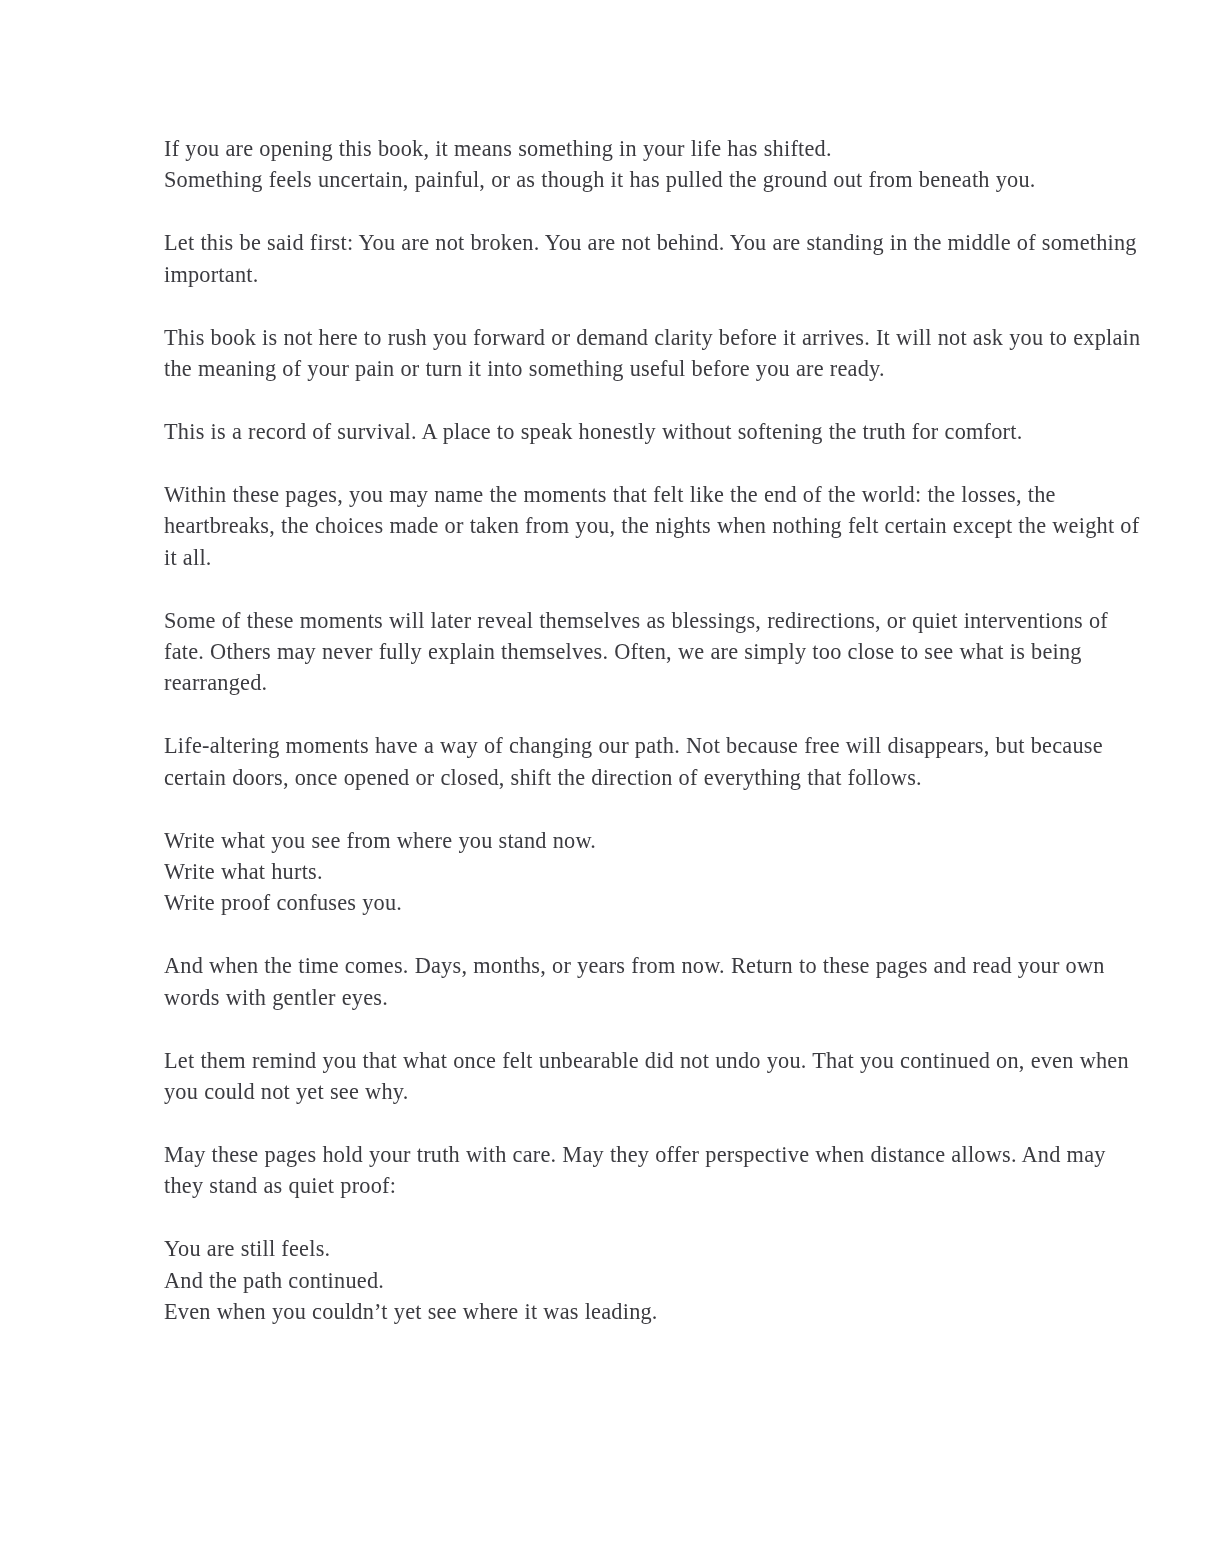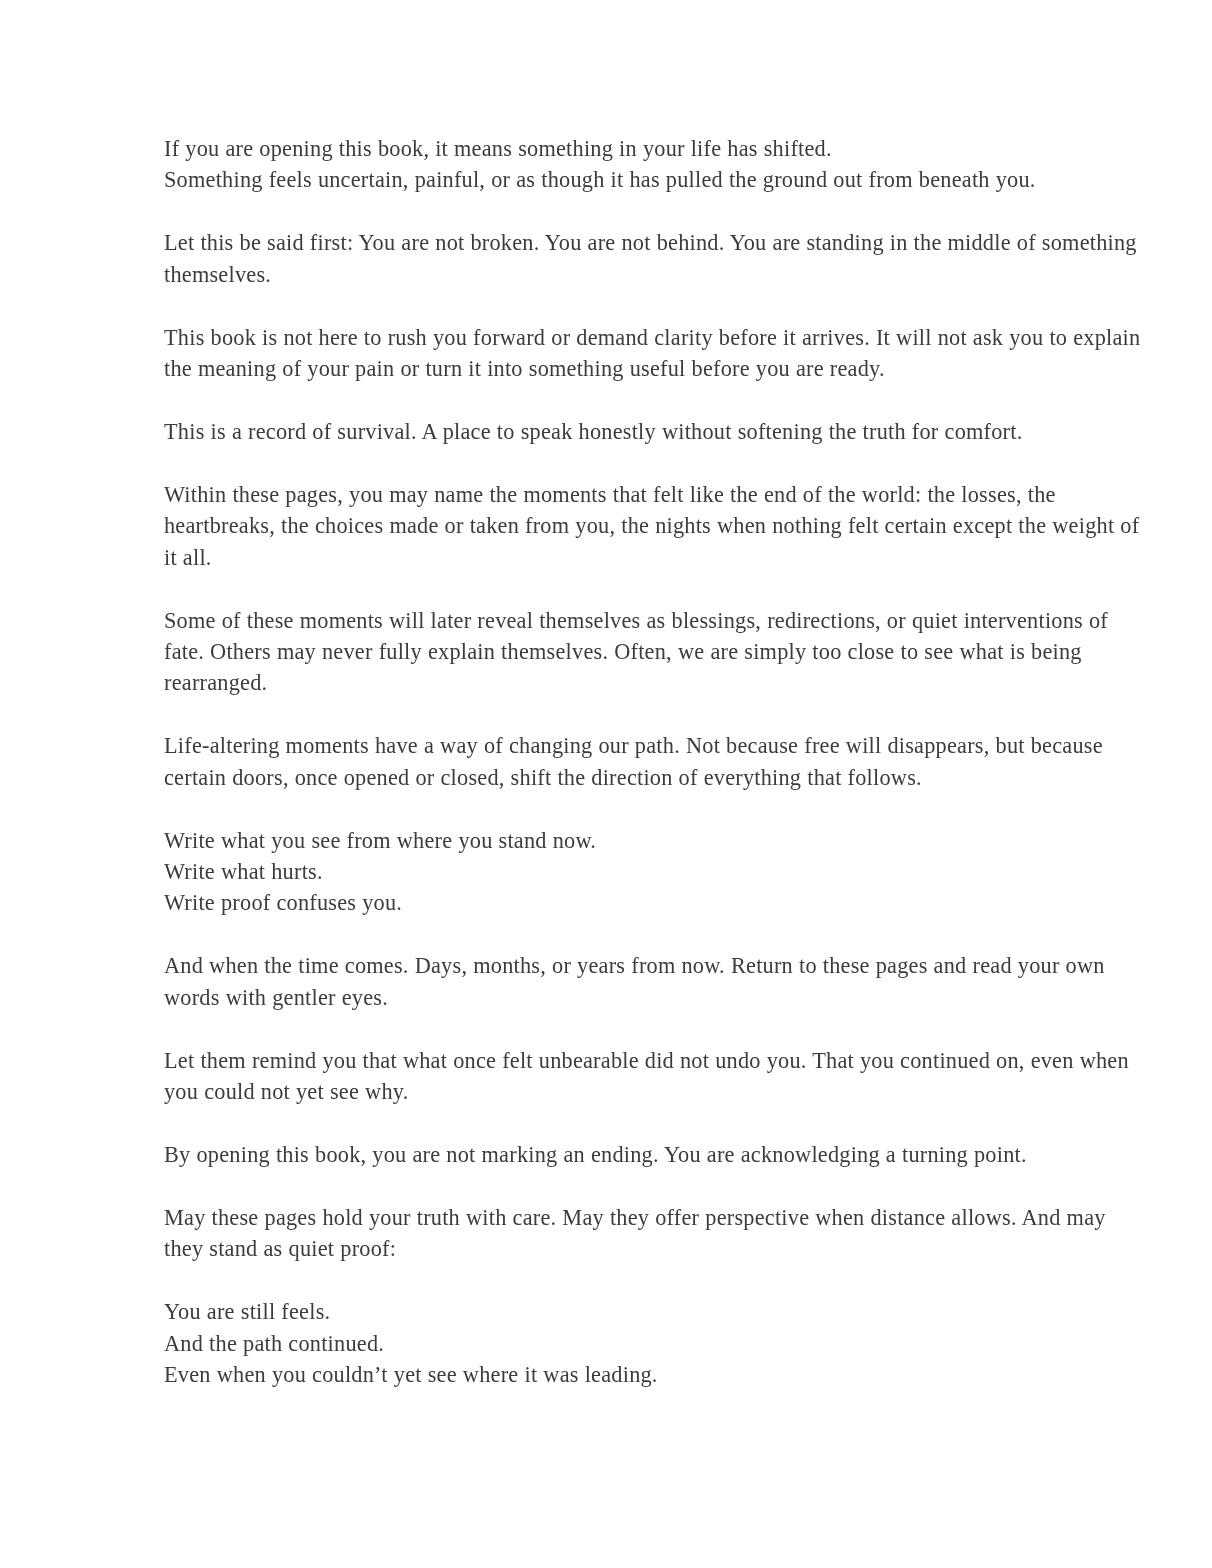--- a/index.html
+++ b/index.html
@@ -44,34 +44,33 @@
 </style>
 </head>
 <body>
 
 <div class="page">
   <div class="content" id="body-root">
       <p class="para">
         <span class="line">If you are opening this book, it means something in your life has shifted.</span>
         <span class="line">Something feels uncertain, painful, or as though it has pulled the ground out from beneath you.</span>
       </p>
-      <p class="para">Let this be said first: You are not broken. You are not behind. You are standing in the middle of something themselves.</p>
+      <p class="para">Let this be said first: You are not broken. You are not behind. You are standing in the middle of something important.</p>
       <p class="para">This book is not here to rush you forward or demand clarity before it arrives. It will not ask you to explain the meaning of your pain or turn it into something useful before you are ready.</p>
       <p class="para">This is a record of survival. A place to speak honestly without softening the truth for comfort.</p>
       <p class="para">Within these pages, you may name the moments that felt like the end of the world: the losses, the heartbreaks, the choices made or taken from you, the nights when nothing felt certain except the weight of it all.</p>
       <p class="para">Some of these moments will later reveal themselves as blessings, redirections, or quiet interventions of fate. Others may never fully explain themselves. Often, we are simply too close to see what is being rearranged.</p>
       <p class="para">Life-altering moments have a way of changing our path. Not because free will disappears, but because certain doors, once opened or closed, shift the direction of everything that follows.</p>
       <p class="para">
         <span class="line">Write what you see from where you stand now.</span>
         <span class="line">Write what hurts.</span>
         <span class="line">Write proof confuses you.</span>
       </p>
       <p class="para">And when the time comes. Days, months, or years from now. Return to these pages and read your own words with gentler eyes.</p>
       <p class="para">Let them remind you that what once felt unbearable did not undo you. That you continued on, even when you could not yet see why.</p>
-      <p class="para">By opening this book, you are not marking an ending. You are acknowledging a turning point.</p>
       <p class="para">May these pages hold your truth with care. May they offer perspective when distance allows. And may they stand as quiet proof:</p>
       <p class="para">
         <span class="line">You are still feels.</span>
         <span class="line">And the path continued.</span>
         <span class="line">Even when you couldn’t yet see where it was leading.</span>
       </p>
     </div>
 </div>
 
 </body></html>

